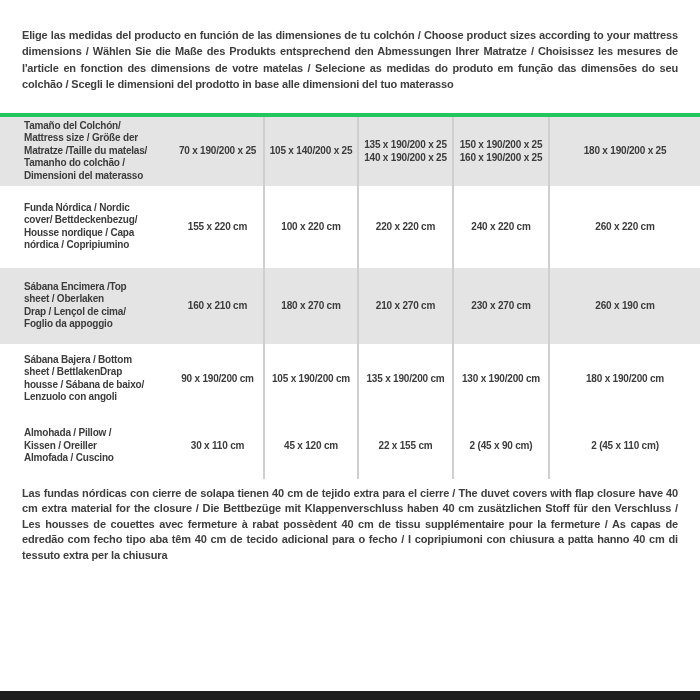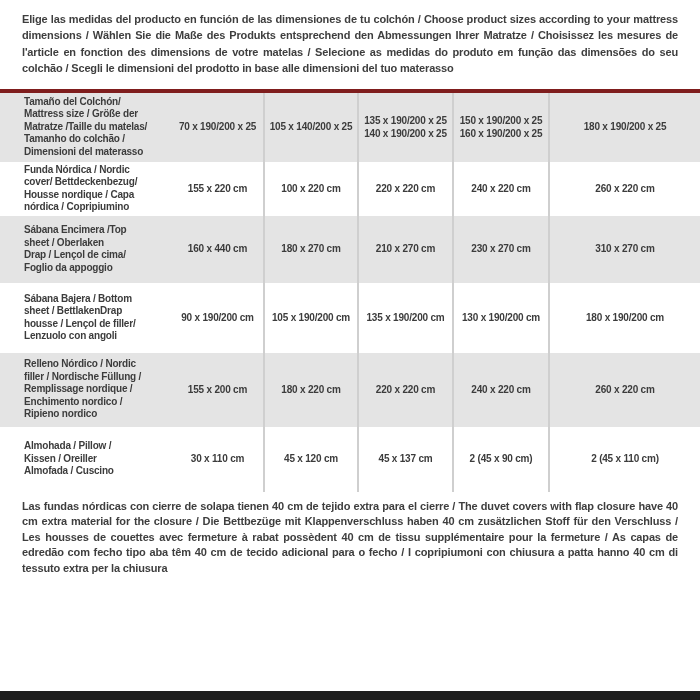--- a/index.html
+++ b/index.html
@@ -9,34 +9,34 @@
   }
   body {
     width: 700px;
     height: 700px;
     position: relative;
     overflow: hidden;
     font-family: "Liberation Sans", sans-serif;
     color: #3c3c3c;
   }
   .intro {
-    padding: 11px 22px 0 22px;
+    padding: 27px 22px 0 22px;
     font-size: 11px;
     font-weight: bold;
     line-height: 16.4px;
     text-align: justify;
     letter-spacing: -0.15px;
     color: #3e3e3e;
   }
   table.size-table {
     border-collapse: collapse;
     table-layout: fixed;
     width: 700px;
-    margin-top: 12px;
-    border-top: 4px solid #7f1d1d;
+    margin-top: 20px;
+    border-top: 4px solid #22c55e;
     padding-left: 32px;
   }
   table.size-table td {
     font-weight: bold;
     vertical-align: middle;
     overflow: hidden;
   }
   td.label-cell {
     padding-left: 24px;
     padding-right: 4px;
@@ -100,72 +100,60 @@
 Tamanho do colchão /
 Dimensioni del materasso</td>
       <td class="val-cell">70 x 190/200 x 25</td>
       <td class="val-cell divided">105 x 140/200 x 25</td>
       <td class="val-cell divided">135 x 190/200 x 25
 140 x 190/200 x 25</td>
       <td class="val-cell divided">150 x 190/200 x 25
 160 x 190/200 x 25</td>
       <td class="val-cell divided">180 x 190/200 x 25</td>
     </tr>
-    <tr style="height:54px">
+    <tr style="height:82px">
       <td class="label-cell">Funda Nórdica /  Nordic
 cover/ Bettdeckenbezug/
 Housse nordique / Capa
 nórdica / Copripiumino</td>
       <td class="val-cell">155 x 220 cm</td>
       <td class="val-cell divided">100 x 220 cm</td>
       <td class="val-cell divided">220 x 220 cm</td>
       <td class="val-cell divided">240 x 220 cm</td>
       <td class="val-cell divided">260 x 220 cm</td>
     </tr>
-    <tr class="shade" style="height:67px">
+    <tr class="shade" style="height:76px">
       <td class="label-cell">Sábana Encimera /Top
 sheet / Oberlaken
 Drap / Lençol de cima/
 Foglio da appoggio</td>
-      <td class="val-cell">160 x 440 cm</td>
+      <td class="val-cell">160 x 210 cm</td>
       <td class="val-cell divided">180 x 270 cm</td>
       <td class="val-cell divided">210 x 270 cm</td>
       <td class="val-cell divided">230 x 270 cm</td>
-      <td class="val-cell divided">310 x 270 cm</td>
+      <td class="val-cell divided">260 x 190 cm</td>
     </tr>
     <tr style="height:70px">
       <td class="label-cell">Sábana Bajera / Bottom
 sheet / BettlakenDrap
-housse / Lençol de filler/
+housse / Sábana de baixo/
 Lenzuolo con angoli</td>
       <td class="val-cell">90 x 190/200 cm</td>
       <td class="val-cell divided">105 x 190/200 cm</td>
       <td class="val-cell divided">135 x 190/200 cm</td>
       <td class="val-cell divided">130 x 190/200 cm</td>
       <td class="val-cell divided">180 x 190/200 cm</td>
     </tr>
-    <tr class="shade" style="height:74px">
-      <td class="label-cell">Relleno Nórdico / Nordic
-filler / Nordische Füllung /
-Remplissage nordique /
-Enchimento nordico /
-Ripieno nordico</td>
-      <td class="val-cell">155 x 200 cm</td>
-      <td class="val-cell divided">180 x 220 cm</td>
-      <td class="val-cell divided">220 x 220 cm</td>
-      <td class="val-cell divided">240 x 220 cm</td>
-      <td class="val-cell divided">260 x 220 cm</td>
-    </tr>
     <tr style="height:65px">
       <td class="label-cell">Almohada  / Pillow /
 Kissen / Oreiller
 Almofada / Cuscino</td>
       <td class="val-cell">30 x 110 cm</td>
       <td class="val-cell divided">45 x 120 cm</td>
-      <td class="val-cell divided">45 x 137 cm</td>
+      <td class="val-cell divided">22 x 155 cm</td>
       <td class="val-cell divided">2 (45 x 90 cm)</td>
       <td class="val-cell divided">2 (45 x 110 cm)</td>
     </tr>
   </tbody>
 </table>
 
 <div class="note">Las fundas nórdicas con cierre de solapa tienen 40 cm de tejido extra para el cierre  / The duvet covers with flap closure have 40 cm extra material for the closure / Die Bettbezüge mit Klappenverschluss haben 40 cm zusätzlichen Stoff für den Verschluss / Les housses de couettes avec fermeture à rabat possèdent 40 cm de tissu supplémentaire pour la fermeture / As capas de edredão com fecho tipo aba têm 40 cm de tecido adicional para o fecho / I copripiumoni con chiusura a patta hanno 40 cm di tessuto extra per la chiusura</div>
 
 <div class="bottom-bar"></div>
 

